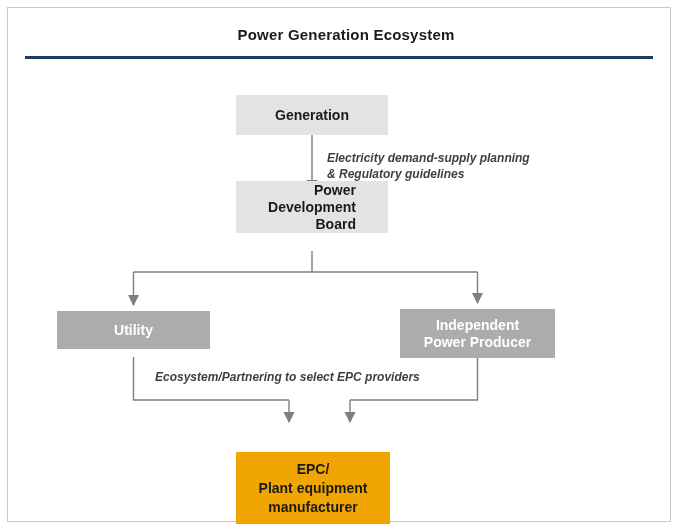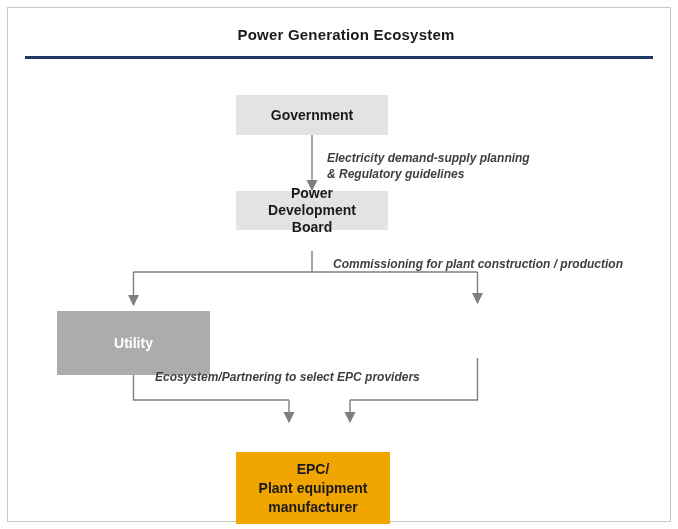--- a/index.html
+++ b/index.html
@@ -57,22 +57,22 @@
     font-weight:bold;
     font-size:14px;
     line-height:17px;
     white-space:pre-line;
   }
   .node.light{ background:var(--box-light); color:var(--text-dark); }
   .node.medium{ background:var(--box-medium); color:var(--text-light); }
   .node.accent{ background:var(--box-accent); color:var(--text-dark); line-height:19px;margin-top:24px; }
 
   .node-government{ left:236px; top:95px; width:152px; height:40px; }
-  .node-pdb{ left:236px; top:191px; width:152px; height:39px; }
-  .node-utility{ left:57px; top:311px; width:153px; height:64px; }
+  .node-pdb{ left:236px; top:181px; width:152px; height:52px;text-align:right; }
+  .node-utility{ left:57px; top:311px; width:153px; height:38px; }
   .node-ipp{ left:400px; top:309px; width:155px; height:49px; }
   .node-epc{ left:236px; top:428px; width:154px; height:72px; }
 
   .edge-label{
     position:absolute;
     font-size:12px;
     font-style:italic;
     color:var(--label-color);
     line-height:16px;
     white-space:pre-line;
@@ -123,33 +123,34 @@
     <path d="M133.5,272 L477.5,272"></path>
     <path d="M133.5,272 L133.5,305" marker-end="url(#arrowhead)"></path>
     <path d="M477.5,272 L477.5,303" marker-end="url(#arrowhead)"></path>
 
     <path d="M133.5,357 L133.5,400 L289,400"></path>
     <path d="M289,400 L289,422" marker-end="url(#arrowhead)"></path>
     <path d="M477.5,358 L477.5,400 L350,400"></path>
     <path d="M350,400 L350,422" marker-end="url(#arrowhead)"></path>
   </svg>
 
-  <div class="node light node-government">Government</div>
+  <div class="node light node-government">Generation</div>
 
   <div class="edge-label label-planning">Electricity demand-supply planning
 &amp; Regulatory guidelines</div>
 
   <div class="node light node-pdb">Power
 Development
 Board</div>
 
-  <div class="edge-label label-commissioning">Commissioning for plant construction / production</div>
 
   <div class="node medium node-utility">Utility</div>
 
+  <div class="node medium node-ipp">Independent
+Power Producer</div>
 
   <div class="edge-label label-tendering">Ecosystem/Partnering to select EPC providers</div>
 
   <div class="node accent node-epc">EPC/
 Plant equipment
 manufacturer</div>
 
 </div>
 
 </body></html>

